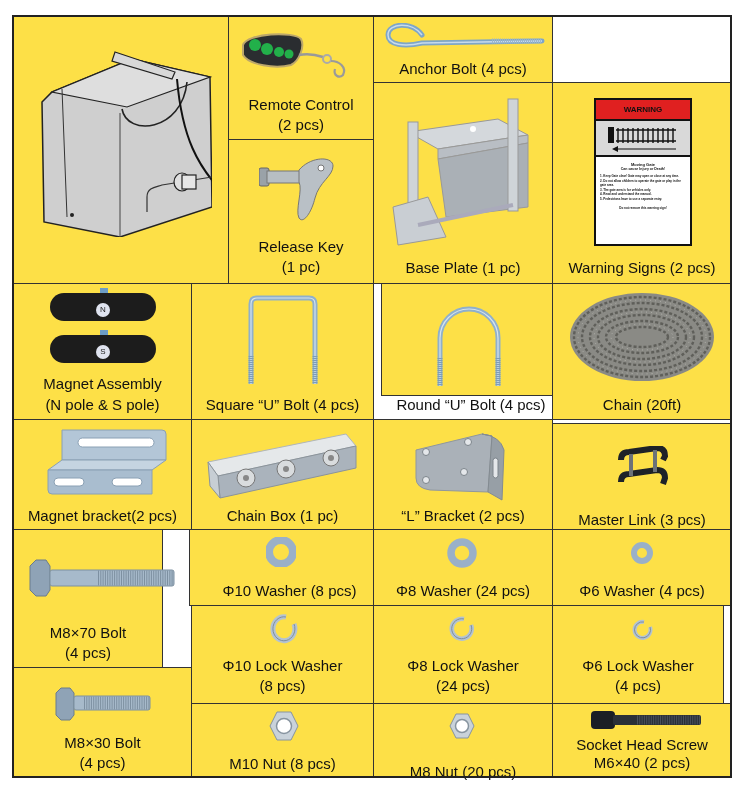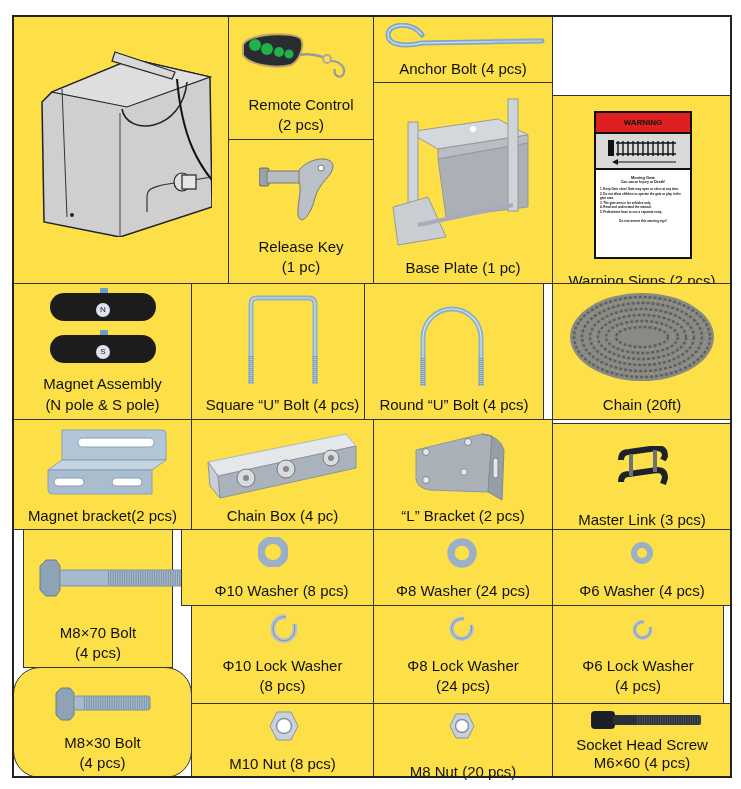--- a/index.html
+++ b/index.html
@@ -86,21 +86,21 @@
         <rect x="20" y="25" width="10" height="110" fill="#cfd4d8" stroke="#999"></rect>
         <rect x="120" y="2" width="10" height="112" fill="#cfd4d8" stroke="#999"></rect>
         <path d="M5 110 L40 100 L58 140 L10 148 Z" fill="#c9ced3" stroke="#999"></path>
         <line x1="30" y1="128" x2="125" y2="108" stroke="#aab" stroke-width="4"></line>
         <circle cx="85" cy="32" r="3" fill="#fff"></circle>
       </svg>
     </div>
     <div class="label" style="top:175px;">Base Plate (1 pc)</div>
   </div>
 
-  <div class="cell" style="left:552px;top:82px;width:180px;height:232px;margin-top:13px;">
+  <div class="cell" style="left:552px;top:82px;width:180px;height:232px;">
     <div class="art" style="left:41px;top:15px;width:98px;height:148px;border:2px solid #111;box-sizing:border-box;background:#fff;">
       <div style="background:#e02020;color:#111;font-weight:bold;font-size:8px;text-align:center;height:19px;line-height:19px;border-bottom:2px solid #111;">WARNING</div>
       <div style="background:#d9d9d9;height:34px;border-bottom:2px solid #111;">
         <svg width="94" height="34" viewBox="0 0 94 34">
           <rect x="12" y="6" width="6" height="16" fill="#111"></rect>
           <g stroke="#111" stroke-width="1.4">
             <line x1="22" y1="7" x2="22" y2="22"></line>
               <line x1="27" y1="7" x2="27" y2="22"></line>
             <line x1="32" y1="7" x2="32" y2="22"></line>
               <line x1="37" y1="7" x2="37" y2="22"></line>
@@ -155,21 +155,21 @@
       <svg width="80" height="90" viewBox="0 0 80 90">
         <path d="M6 90 L6 10 Q6 4 12 4 L64 4 Q70 4 70 10 L70 90" fill="none" stroke="#8fb0cc" stroke-width="5"></path>
         <path d="M6 90 L6 10 Q6 4 12 4 L64 4 Q70 4 70 10 L70 90" fill="none" stroke="#d5e3ef" stroke-width="1.2"></path>
         <line x1="6" y1="62" x2="6" y2="90" stroke="#7f9db6" stroke-width="5" stroke-dasharray="1 1"></line>
         <line x1="70" y1="62" x2="70" y2="90" stroke="#7f9db6" stroke-width="5" stroke-dasharray="1 1"></line>
       </svg>
     </div>
     <div class="label" style="top:111px;">Square “U” Bolt (4 pcs)</div>
   </div>
 
-  <div class="cell" style="left:364px;top:283px;width:180px;height:137px;">
+  <div class="cell" style="left:381px;top:283px;width:180px;height:113px;">
     <div class="art" style="left:52px;top:14px;">
       <svg width="80" height="90" viewBox="0 0 80 90">
         <path d="M6 88 L6 40 A29 29 0 0 1 64 40 L64 88" fill="none" stroke="#8fb0cc" stroke-width="5"></path>
         <path d="M6 88 L6 40 A29 29 0 0 1 64 40 L64 88" fill="none" stroke="#d5e3ef" stroke-width="1.2"></path>
         <line x1="6" y1="60" x2="6" y2="88" stroke="#7f9db6" stroke-width="5" stroke-dasharray="1 1"></line>
         <line x1="64" y1="60" x2="64" y2="88" stroke="#7f9db6" stroke-width="5" stroke-dasharray="1 1"></line>
       </svg>
     </div>
     <div class="label" style="top:111px;">Round “U” Bolt (4 pcs)</div>
   </div>
@@ -221,21 +221,21 @@
             <circle cx="80" cy="37" r="9"></circle>
             <circle cx="125" cy="26" r="8"></circle>
         </g>
         <g fill="#888">
             <circle cx="40" cy="46" r="3"></circle>
             <circle cx="80" cy="37" r="3"></circle>
             <circle cx="125" cy="26" r="3"></circle>
           </g>
       </svg>
     </div>
-    <div class="label" style="top:86px;">Chain Box (4 pc)</div>
+    <div class="label" style="top:86px;">Chain Box (1 pc)</div>
   </div>
 
   <div class="cell" style="left:373px;top:419px;width:180px;height:111px;">
     <div class="art" style="left:38px;top:10px;">
       <svg width="110" height="75" viewBox="0 0 110 75">
         <path d="M4 20 L70 4 L80 6 L76 62 L18 60 Q4 58 4 48 Z" fill="#aab1b8" stroke="#8f979e"></path>
         <path d="M70 4 Q88 6 92 20 L90 70 L76 62 L80 6 Z" fill="#979fa6" stroke="#838b92"></path>
         <g fill="#e4e7ea" stroke="#7c848b">
           <circle cx="14" cy="22" r="3.5"></circle>
             <circle cx="56" cy="12" r="3.5"></circle>
@@ -253,45 +253,45 @@
       <svg width="52" height="45" viewBox="0 0 52 45">
         <path d="M4 14 Q4 6 12 6 L40 2 Q48 2 48 10 L46 14" fill="none" stroke="#1e2228" stroke-width="6"></path>
         <path d="M4 36 Q4 28 12 28 L40 24 Q48 24 48 32 L46 38" fill="none" stroke="#1e2228" stroke-width="6"></path>
         <line x1="14" y1="8" x2="14" y2="30" stroke="#6c7278" stroke-width="4"></line>
         <line x1="38" y1="4" x2="38" y2="26" stroke="#6c7278" stroke-width="4"></line>
       </svg>
     </div>
     <div class="label" style="top:86px;">Master Link (3 pcs)</div>
   </div>
 
-  <div class="cell" style="left:23px;top:529px;width:150px;height:139px;padding-left:12px;">
+  <div class="cell" style="left:13px;top:529px;width:150px;height:139px;padding-left:12px;">
     <div class="art" style="left:14px;top:28px;">
       <svg width="150" height="40" viewBox="0 0 150 40">
         <path d="M2 8 L8 2 L18 2 L22 8 L22 32 L18 38 L8 38 L2 32 Z" fill="#8fa3b6" stroke="#6a7c8c"></path>
         <rect x="22" y="12" width="124" height="16" rx="2" fill="#a7bacb" stroke="#7d90a1"></rect>
         <line x1="70" y1="20" x2="146" y2="20" stroke="#7d90a1" stroke-width="15" stroke-dasharray="1 1.3"></line>
       </svg>
     </div>
     <div class="label" style="top:93px;">M8×70 Bolt</div>
     <div class="label" style="top:113px;">(4 pcs)</div>
   </div>
 
-  <div class="cell" style="left:13px;top:667px;width:179px;height:111px;border-radius:27px;">
+  <div class="cell" style="left:13px;top:667px;width:179px;height:111px;">
     <div class="art" style="left:40px;top:18px;">
       <svg width="100" height="36" viewBox="0 0 100 36">
         <path d="M2 7 L7 2 L16 2 L20 7 L20 29 L16 34 L7 34 L2 29 Z" fill="#8fa3b6" stroke="#6a7c8c"></path>
         <rect x="20" y="10" width="76" height="14" rx="2" fill="#a7bacb" stroke="#7d90a1"></rect>
         <line x1="30" y1="17" x2="96" y2="17" stroke="#7d90a1" stroke-width="13" stroke-dasharray="1 1.3"></line>
       </svg>
     </div>
     <div class="label" style="top:65px;">M8×30 Bolt</div>
     <div class="label" style="top:85px;">(4 pcs)</div>
   </div>
 
-  <div class="cell" style="left:181px;top:529px;width:201px;height:77px;">
+  <div class="cell" style="left:189px;top:529px;width:201px;height:77px;">
     <div class="art" style="left:76px;top:7px;">
       <svg width="30" height="30" viewBox="0 0 30 30">
           <circle cx="15" cy="15" r="12" fill="none" stroke="#9ab0c8" stroke-width="8"></circle>
         </svg>
     </div>
     <div class="label" style="top:51px;">Φ10 Washer (8 pcs)</div>
   </div>
   <div class="cell" style="left:373px;top:529px;width:180px;height:77px;text-decoration:underline;">
     <div class="art" style="left:73px;top:8px;">
       <svg width="30" height="30" viewBox="0 0 30 30">
@@ -360,17 +360,17 @@
   </div>
   <div class="cell" style="left:552px;top:703px;width:180px;height:75px;">
     <div class="art" style="left:36px;top:6px;">
       <svg width="115" height="20" viewBox="0 0 115 20">
         <rect x="2" y="1" width="24" height="18" rx="4" fill="#1b1f25"></rect>
         <rect x="24" y="5" width="88" height="10" rx="2" fill="#2a3038"></rect>
         <line x1="48" y1="10" x2="112" y2="10" stroke="#4a525c" stroke-width="9" stroke-dasharray="1 1.3"></line>
       </svg>
     </div>
     <div class="label" style="top:31px;">Socket Head Screw</div>
-    <div class="label" style="top:49px;">M6×60 (4 pcs)</div>
+    <div class="label" style="top:49px;">M6×40 (2 pcs)</div>
   </div>
 
   <div class="outer"></div>
 </div>
 
 </body></html>

